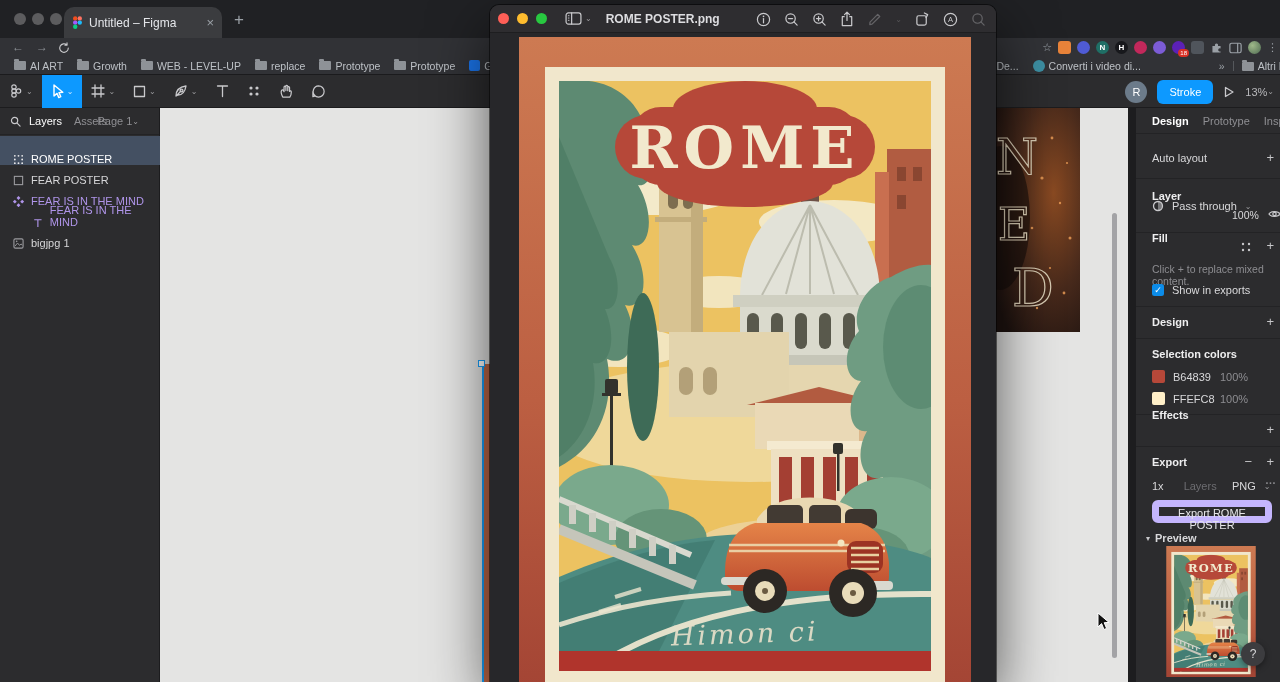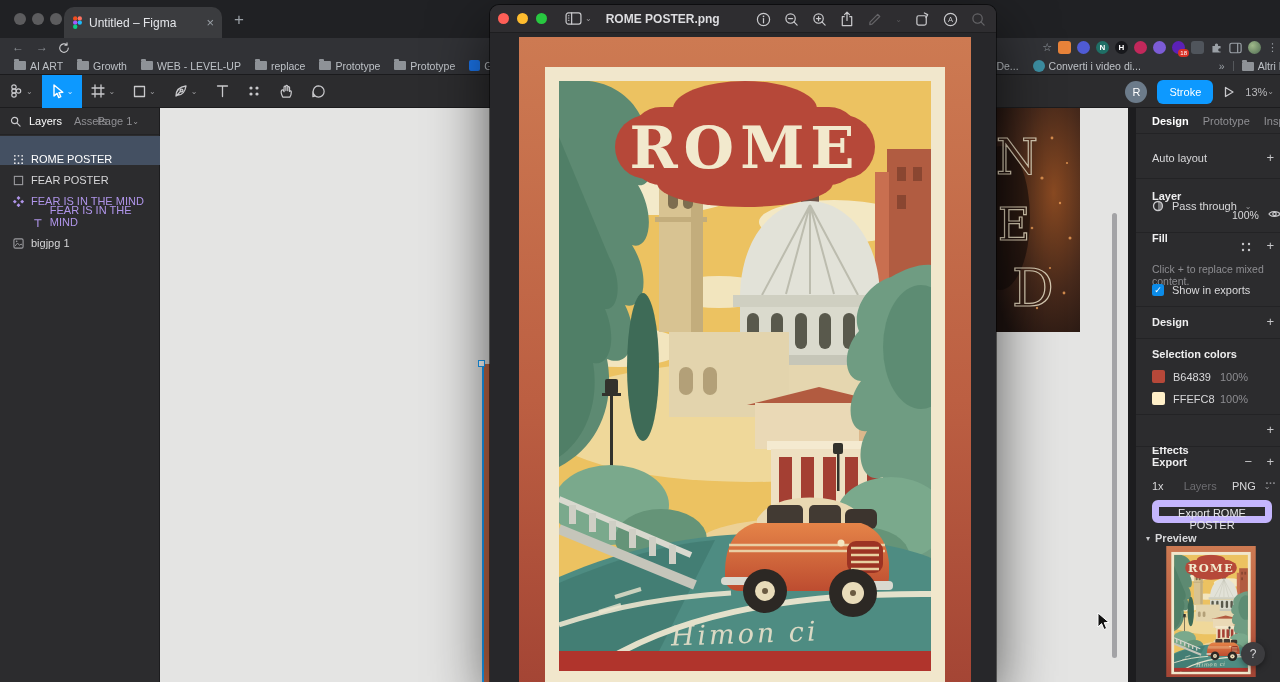--- a/index.html
+++ b/index.html
@@ -571,21 +571,21 @@
     <span>B64839</span>
   </div>
   <span class="pct" style="top:263px">100%</span>
   <div class="crow" style="top:284px">
     <span class="swatch" style="background-color: rgb(255, 239, 200);"></span>
     <span>FFEFC8</span>
   </div>
   <span class="pct" style="top:285px">100%</span>
   <div class="divider" style="top:306px"></div>
 
-  <div class="hdr" style="top:336px">Effects</div>
+  <div class="hdr" style="top:301px">Effects</div>
   <span class="plus" style="top:314px">+</span>
   <div class="divider" style="top:338px"></div>
 
   <div class="hdr" style="top:348px">Export</div>
   <span class="plus" style="top:346px;right:36px">−</span>
   <span class="plus" style="top:346px">+</span>
   <div class="crow" style="top:372px;width:120px">
     <span>1x</span>
     <span style="color:#6d6d71;margin-left:12px">Layers</span>
   </div>

